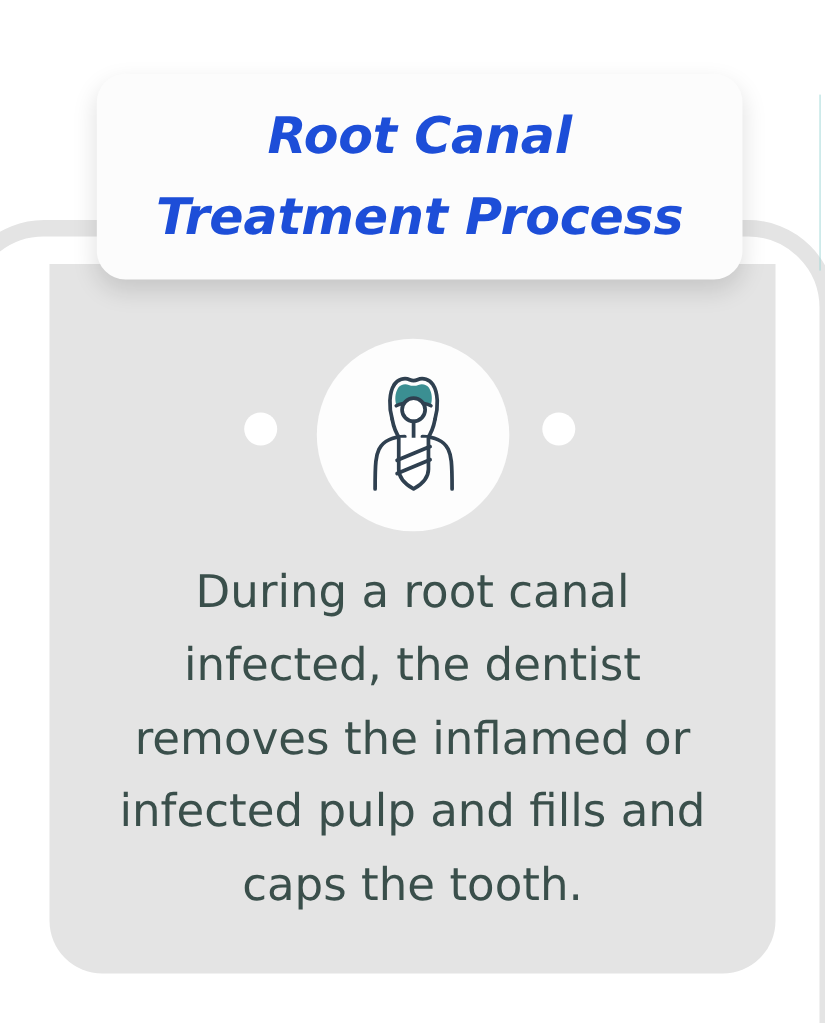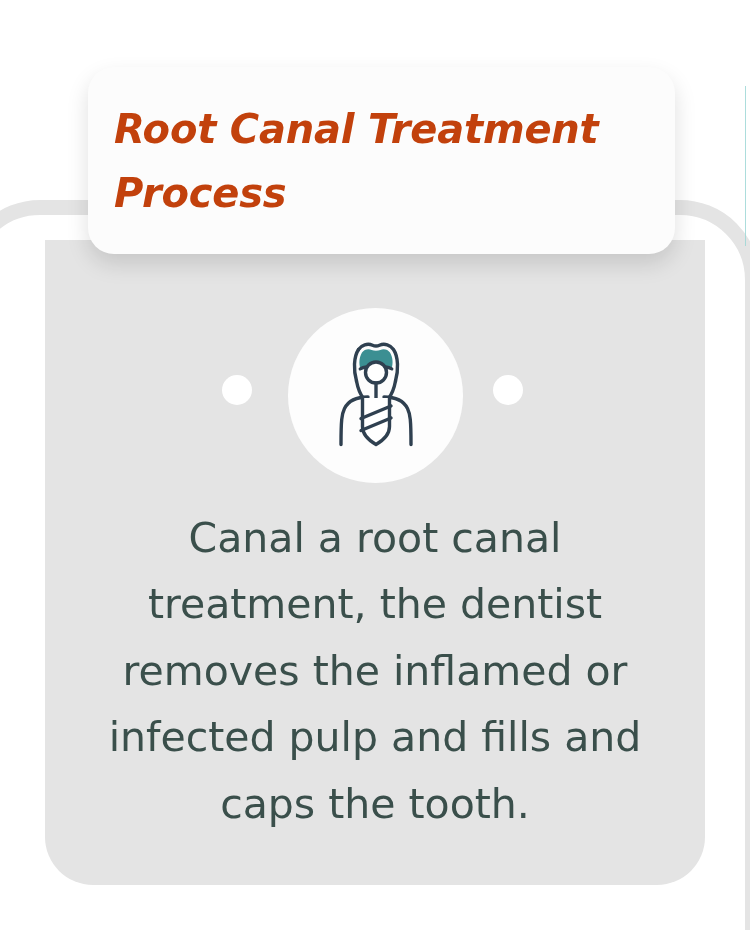--- a/index.html
+++ b/index.html
@@ -75,24 +75,24 @@
     display: flex;
     align-items: center;
     justify-content: center;
     z-index: 6;
   }
   .header-title {
     margin: 0;
     font-family: "DejaVu Sans", sans-serif;
     font-style: italic;
     font-weight: bold;
-    font-size: 40px;
+    font-size: 46px;
     line-height: 1.6;
-    color: #c2410c;
-    text-align: left;
+    color: #1d4ed8;
+    text-align: center;
     letter-spacing: -0.2px;
     padding: 0 26px;
   }
 
   
   .icon-row {
     position: absolute;
     left: 45px;
     top: 308px;
     width: 660px;
@@ -184,15 +184,15 @@
 
           <line x1="37.0" y1="78.5" x2="67.0" y2="66.0" stroke="#2F4050" stroke-width="3.4" stroke-linecap="round"></line>
           <line x1="37.0" y1="90.5" x2="67.0" y2="78.0" stroke="#2F4050" stroke-width="3.4" stroke-linecap="round"></line>
         </svg>
       </span>
     </div>
 
     <span class="dot dot-right"></span>
   </div>
 
-  <p class="body-text">Canal a root canal treatment, the dentist removes the inflamed or infected pulp and fills and caps the tooth.</p>
+  <p class="body-text">During a root canal infected, the dentist removes the inflamed or infected pulp and fills and caps the tooth.</p>
 
 </div>
 
 </body></html>

